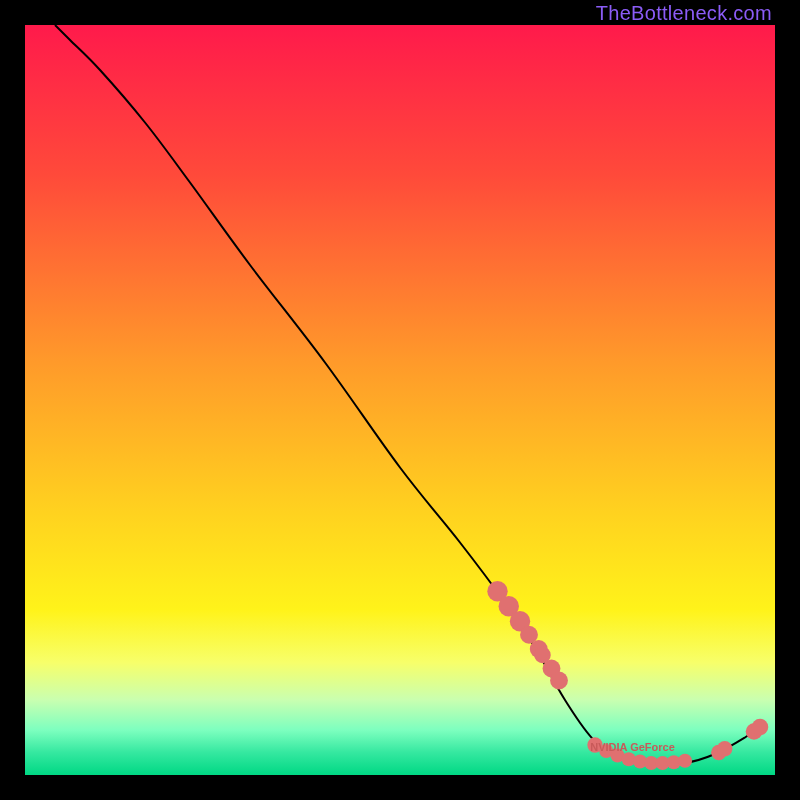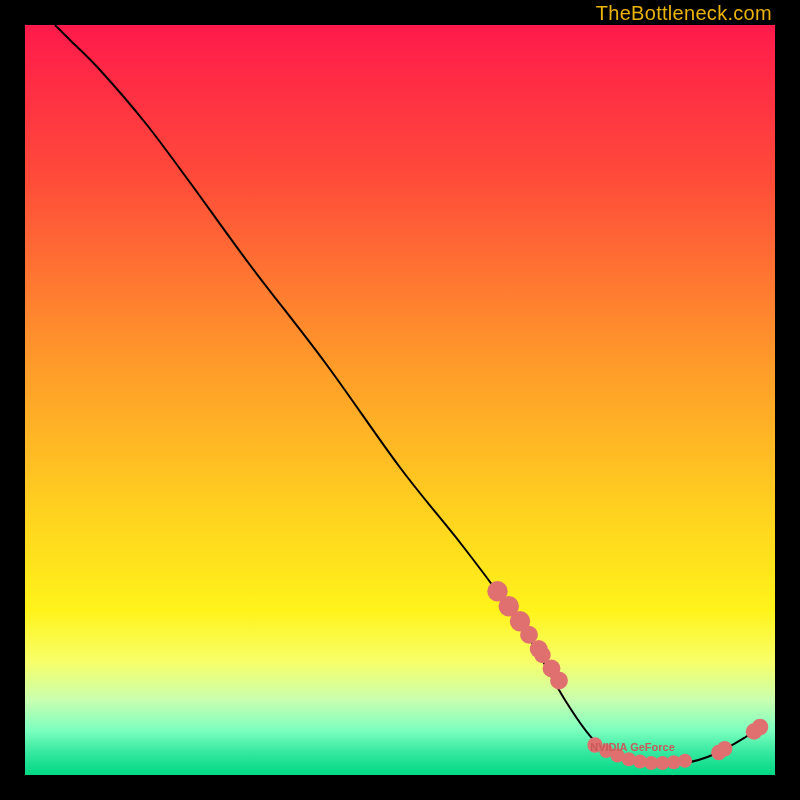--- a/index.html
+++ b/index.html
@@ -17,21 +17,21 @@
     width: 750px;
     height: 750px;
     background: #000;
   }
   .attribution {
     position: absolute;
     top: 2px;
     right: 28px;
     font-family: Arial, Helvetica, sans-serif;
     font-size: 20px;
-    color: #eab308;
+    color: #8b5cf6;
     letter-spacing: 0.3px;
   }
   svg {
     position: absolute;
     left: 25px;
     top: 25px;
     width: 750px;
     height: 750px;
     display: block;
   }

